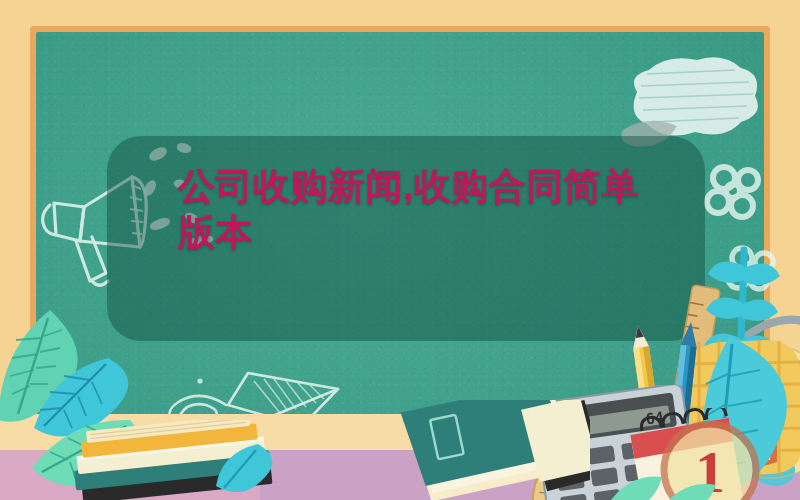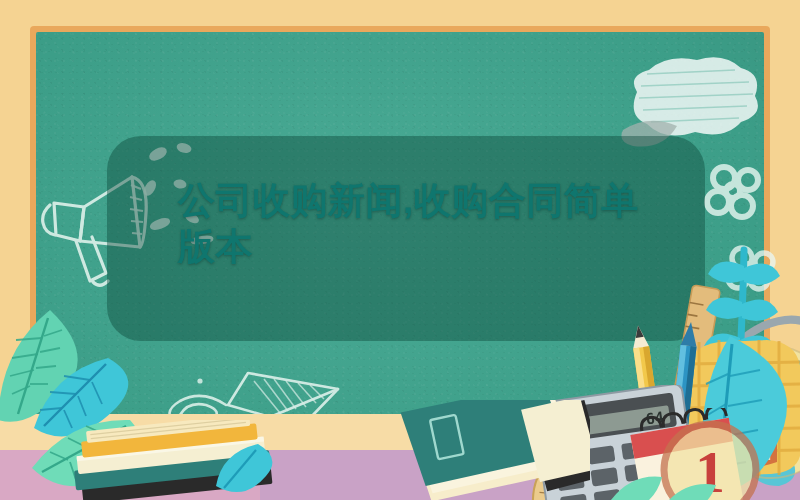--- a/index.html
+++ b/index.html
@@ -31,22 +31,22 @@
   
   .chalk{position:absolute;opacity:.9;}
 
   
   .title-panel{
     position:absolute;left:107px;top:136px;width:598px;height:205px;
     background:rgba(10,70,56,.42);
     border-radius:34px 34px 34px 34px;
   }
   .title-text{
-    position:absolute;left:178px;top:178px;width:470px;
-    color:#0f766e;font-size:37px;font-weight:bold;line-height:46px;
+    position:absolute;left:178px;top:164px;width:470px;
+    color:#be185d;font-size:37px;font-weight:bold;line-height:46px;
     letter-spacing:.5px;
     text-shadow:0 1px 3px rgba(0,0,0,.28);
     white-space:pre-wrap;word-break:break-all;
   }
   .desk-cream{position:absolute;left:0;bottom:46px;width:800px;height:40px;background:#F7DCA6;}
   .desk-pink{position:absolute;left:0;bottom:0;width:800px;height:50px;background:#C9A2C6;}
   .desk-pink2{position:absolute;left:0;bottom:0;width:260px;height:50px;background:#D9A8C4;}
 
   
   .leaf{position:absolute;}

